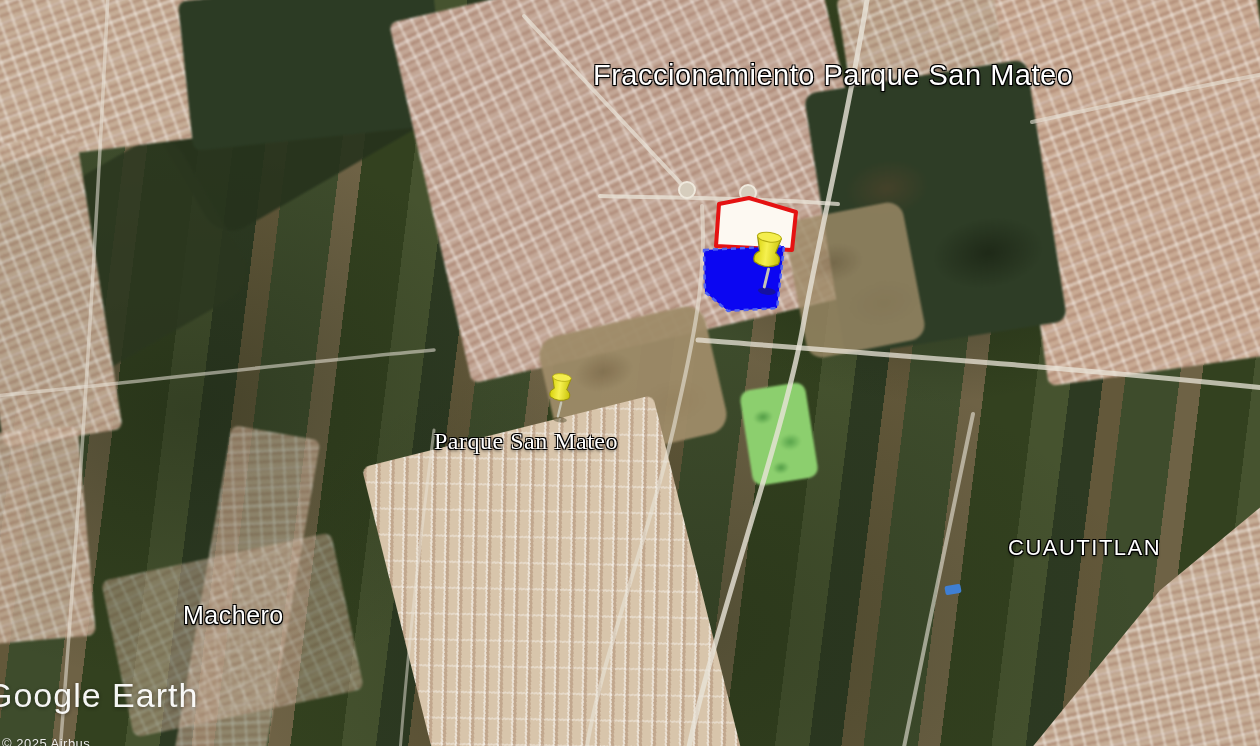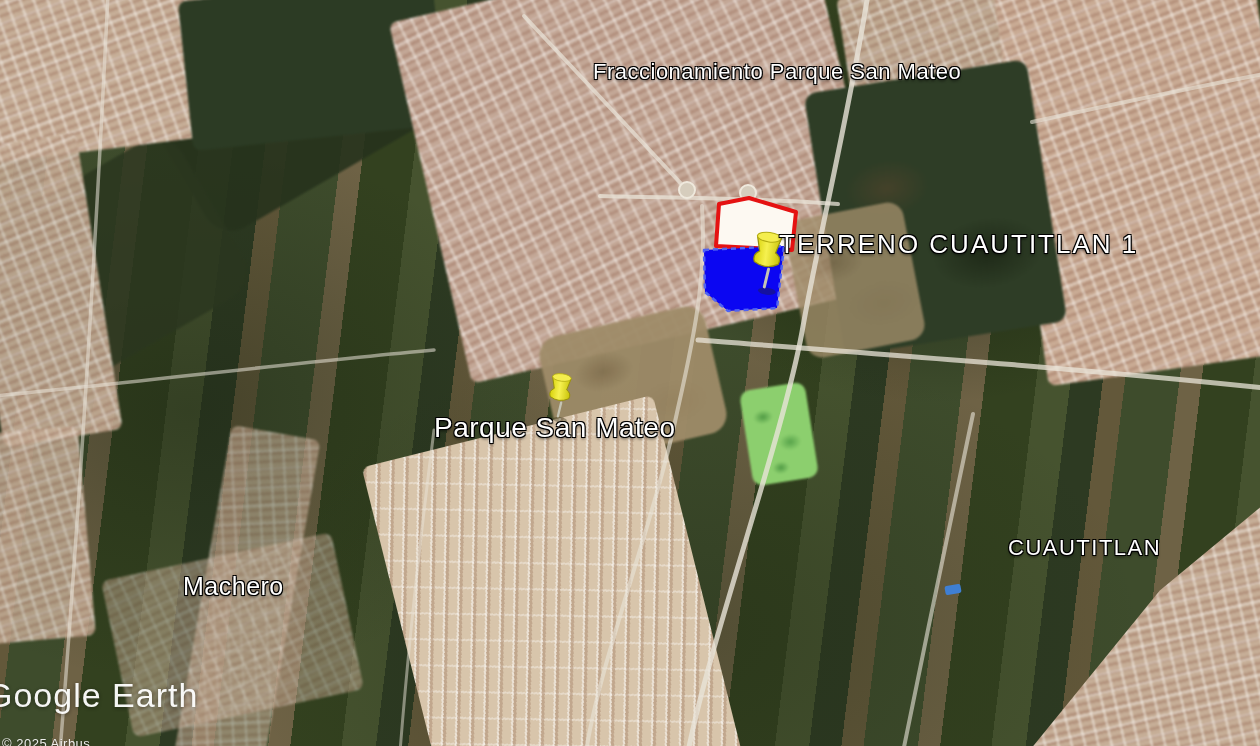--- a/index.html
+++ b/index.html
@@ -132,26 +132,25 @@
     <polygon points="704,250 784,246 777,308 728,311 705,292" stroke-width="2.5" stroke-dasharray="5 4" stroke-linejoin="round" fill="#0b06f2" stroke="#4f63f2"></polygon>
 
     <g transform="translate(767,257) rotate(7)">
       <use href="#pin"></use>
     </g>
     <g transform="translate(560,393) scale(0.78) rotate(7)">
       <use href="#pin"></use>
     </g>
   </svg>
 
-  <div class="map-label" style="left:593px;top:59px;font-size:22px;text-align:center;">Fraccionamiento Parque San Mateo</div>
+  <div class="map-label" style="left:593px;top:59px;font-size:29px;text-align:center;">Fraccionamiento Parque San Mateo</div>
 
-  <div class="map-label" style="left:779px;top:229px;font-size:26px;letter-spacing:2px;">TERRENO CUAUTITLAN 1</div>
 
-  <div class="map-label" style="left:434px;top:412px;font-size:28px;">Parque San Mateo</div>
+  <div class="map-label" style="left:434px;top:428px;font-size:24px;font-family:Liberation Serif, serif;">Parque San Mateo</div>
 
   <div class="map-label" style="left:1008px;top:535px;font-size:22px;letter-spacing:1.5px;">CUAUTITLAN</div>
 
-  <div class="map-label" style="left:183px;top:572px;font-size:25px;">Machero</div>
+  <div class="map-label" style="left:183px;top:601px;font-size:25px;">Machero</div>
 
   <div class="watermark" style="left:-14px;top:676px;">Google Earth</div>
   <div class="attribution" style="left:2px;top:736px;">© 2025 Airbus</div>
 
 </div>
 
 </body></html>

